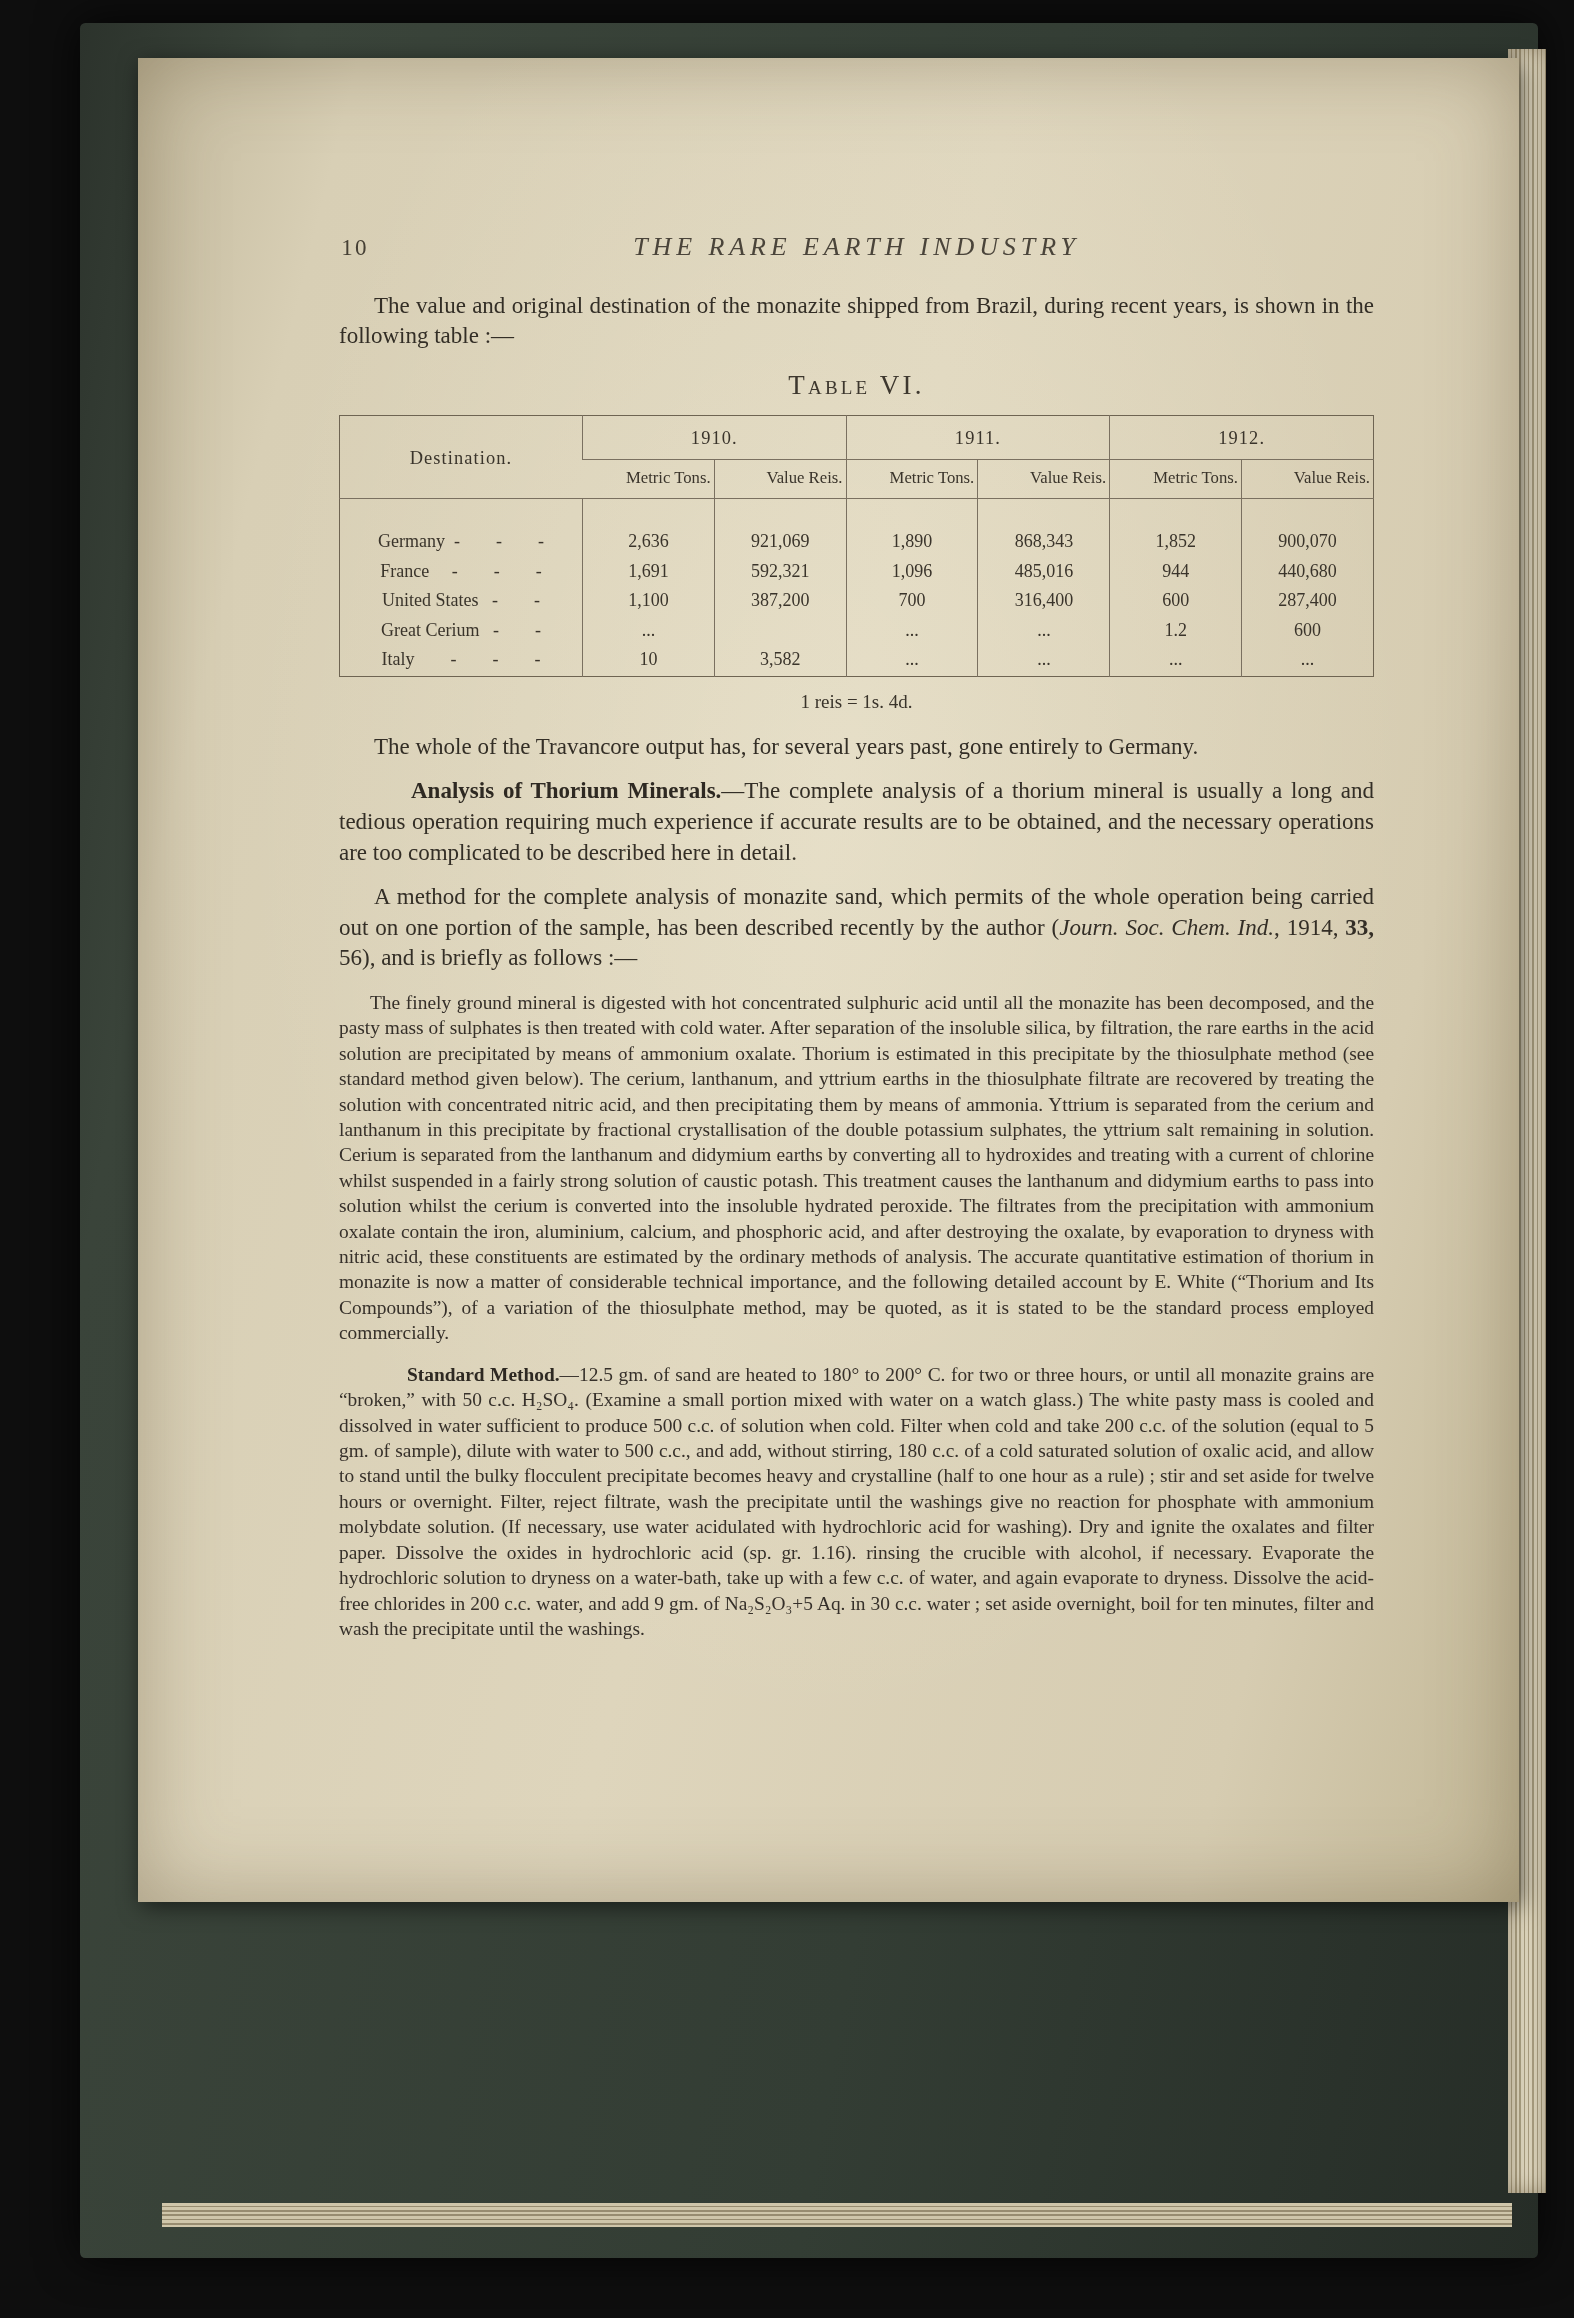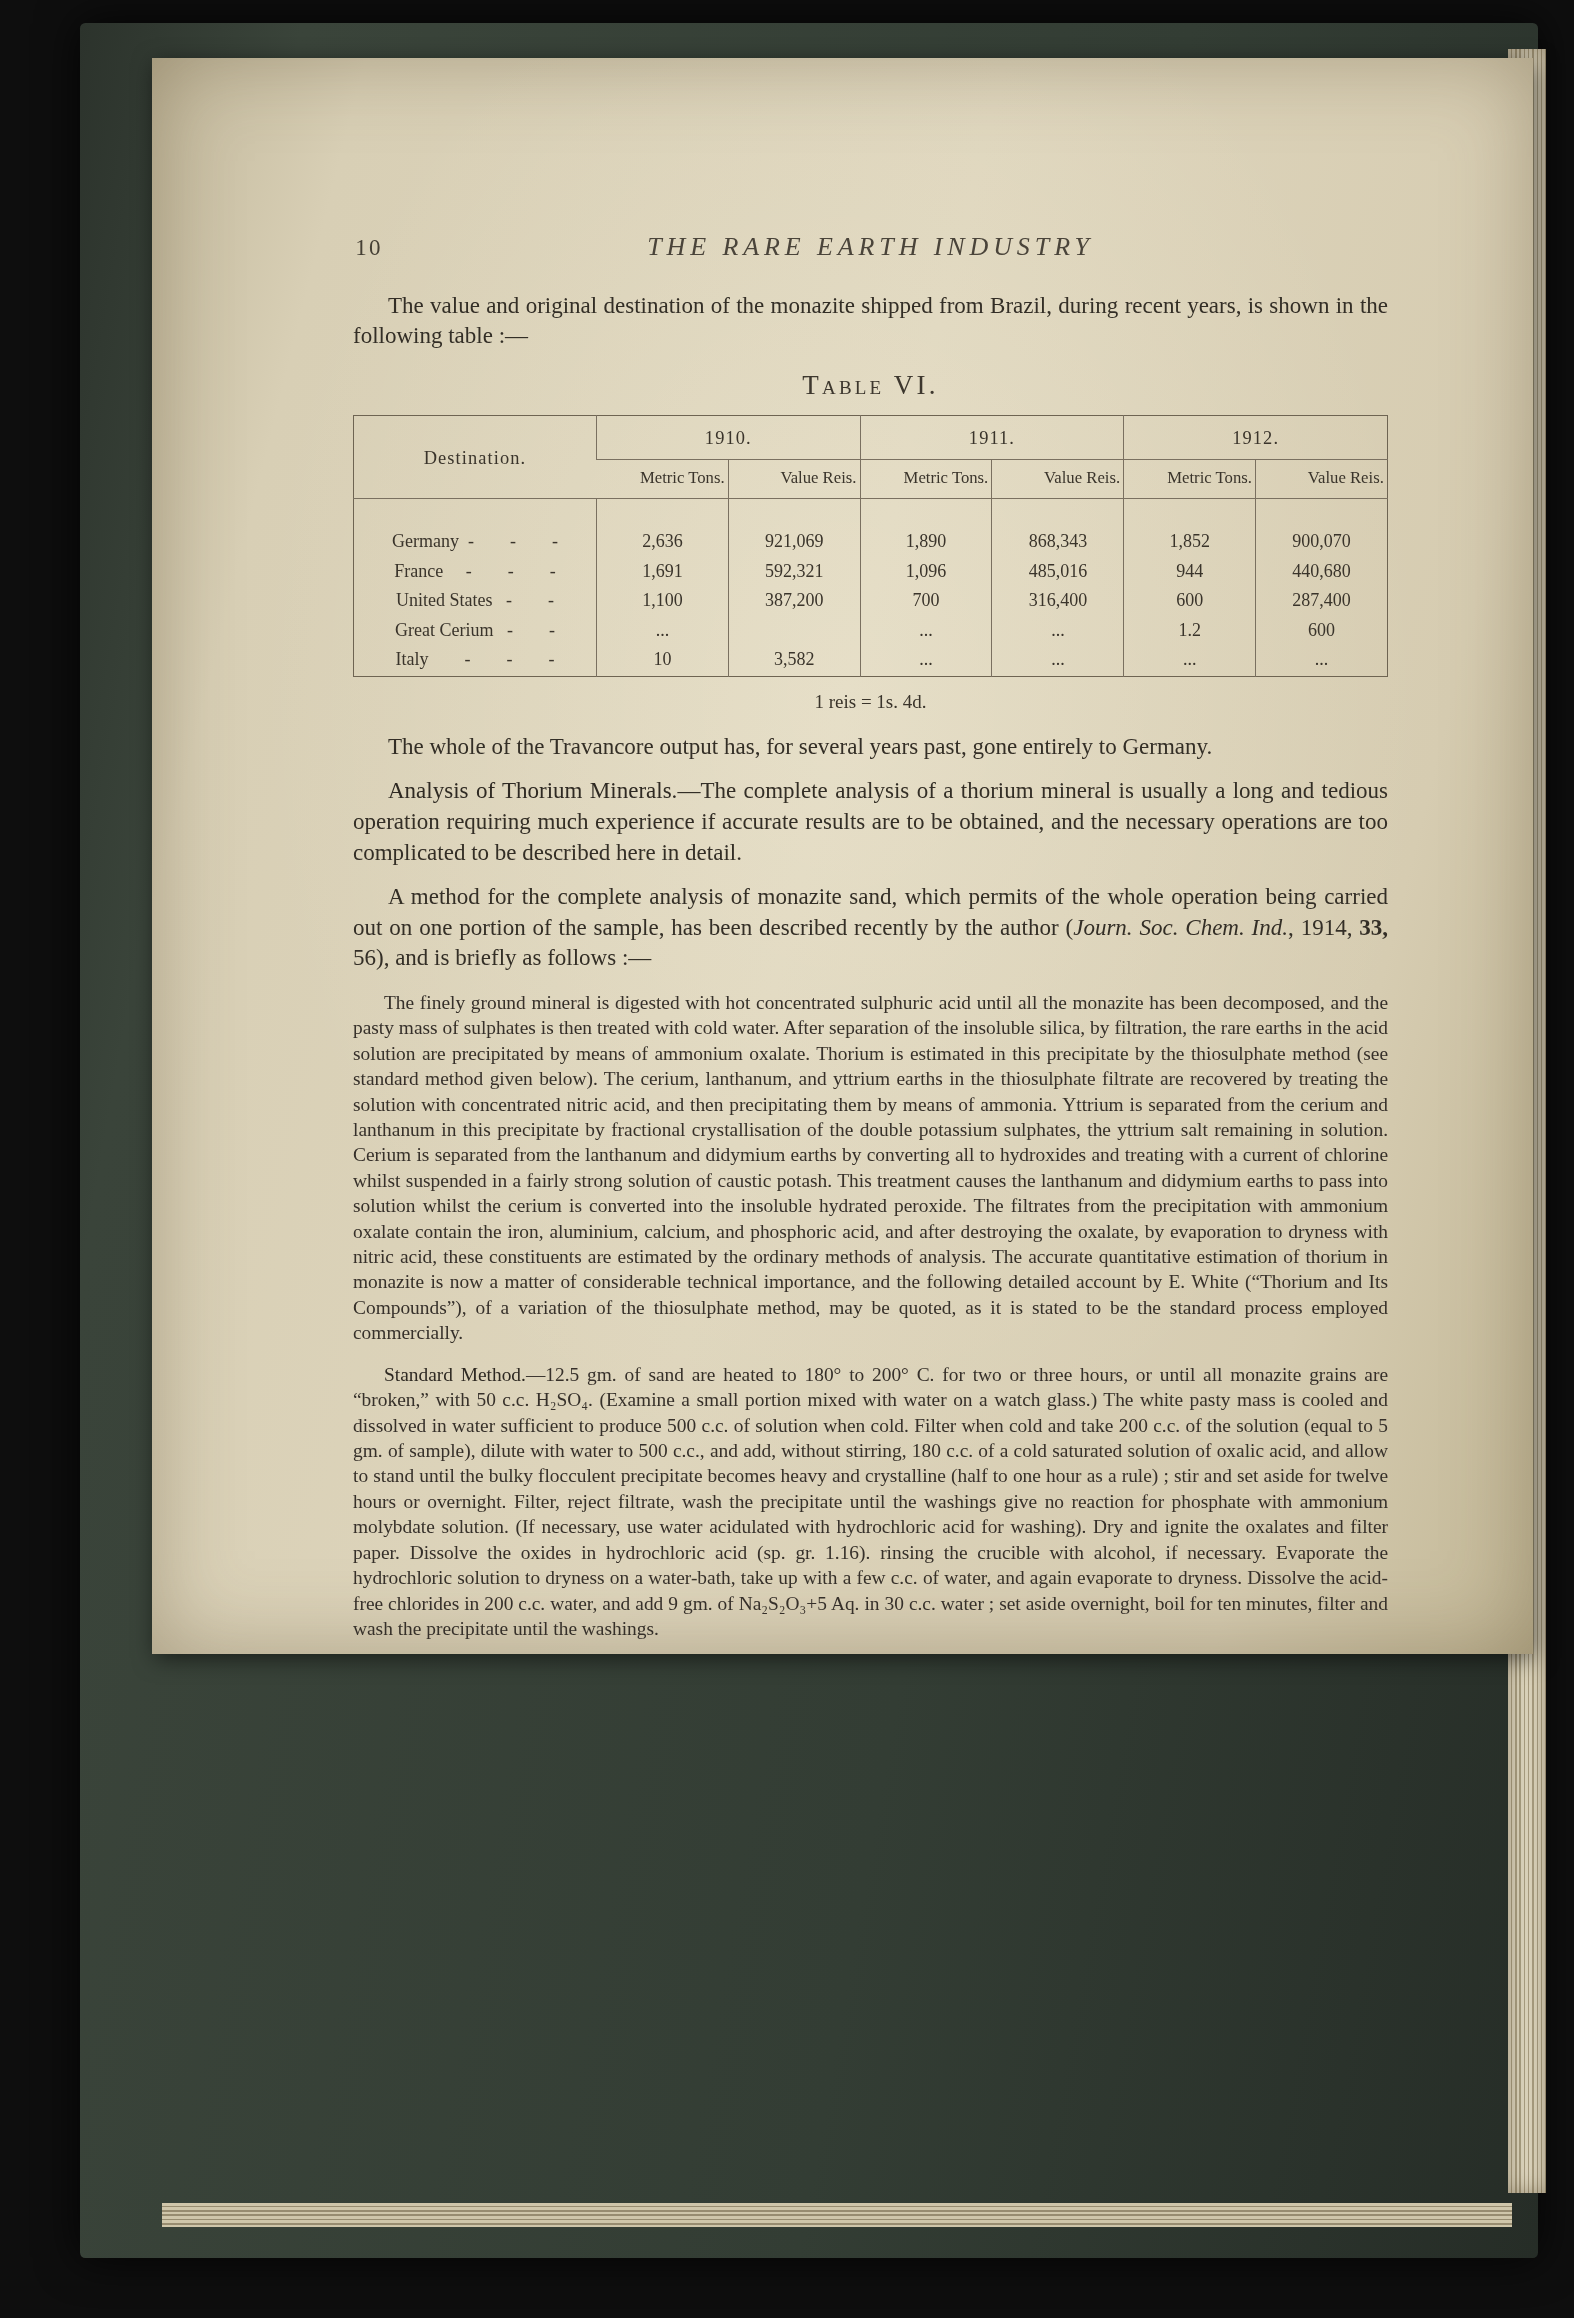--- a/index.html
+++ b/index.html
@@ -22,21 +22,21 @@
     position:absolute;left:1508px;top:49px;width:38px;height:2144px;
     background:repeating-linear-gradient(to right,#ddd5bd 0 2.7px,#a89d80 2.7px 4.3px);
     box-shadow:inset 0 0 21.6px rgba(70,55,30,.45);
   }
   
   .page-stack-bottom{
     position:absolute;left:162px;top:2203px;width:1350px;height:24px;
     background:repeating-linear-gradient(to bottom,#cfc6aa 0 2.7px,#978c70 2.7px 4.3px);
   }
   .page{
-    position:absolute;left:152px;top:58px;width:1381px;height:1596px;
+    position:absolute;left:138px;top:58px;width:1381px;height:1844px;
     background:
       radial-gradient(ellipse at 50% 40%, rgba(255,252,235,.25), rgba(0,0,0,0) 60%),
       linear-gradient(104deg,#c3b99d,#d8cfb5 12%,#ded5bc 48%,#d6ccb1 82%,#c2b796);
     box-shadow:inset 0 0 86px rgba(92,76,48,.38), 3.2px 5.4px 21.6px rgba(0,0,0,.55);
   }
   .content{
     position:relative;
     padding:174px 145px 0 201px;
     color:#37312a;
   }
@@ -73,21 +73,21 @@
   table.datatable th:first-child, table.datatable td:first-child{border-left:none;}
   tr.year-row th{padding:12px 3.2px 9.7px 3.2px;font-size:18.4px;letter-spacing:1.1px;}
   tr.sub-row th{border-top:1.1px solid #7a7060;padding:8.6px 3.2px 9.7px 3.2px;font-size:16.7px;text-align:right;}
   tbody td{border-top:none;padding:2.2px 3.2px;}
   tbody tr:first-child td{border-top:1.1px solid #7a7060;padding-top:32px;}
   tbody tr:last-child td{padding-bottom:6px;}
   td.dest{text-align:left;padding-left:8.6px;white-space:pre;}
   .footnote{
     text-align:center;font-size:19px;margin:14px 0 18.4px 0;color:#3a342b;
   }
-  .bold-lead{font-weight:normal;color:#2e2922;}
+  .bold-lead{font-weight:bold;color:#2e2922;margin-left:37px;}
   p.fine{
     font-size:19.4px;line-height:1.31;text-align:justify;
     text-indent:31px;margin:16px 0 0 0;color:#36302a;
   }
   p.main.spaced{margin-top:14px;}
 </style>
 </head>
 <body>
 
 <div class="book-cover"></div>

